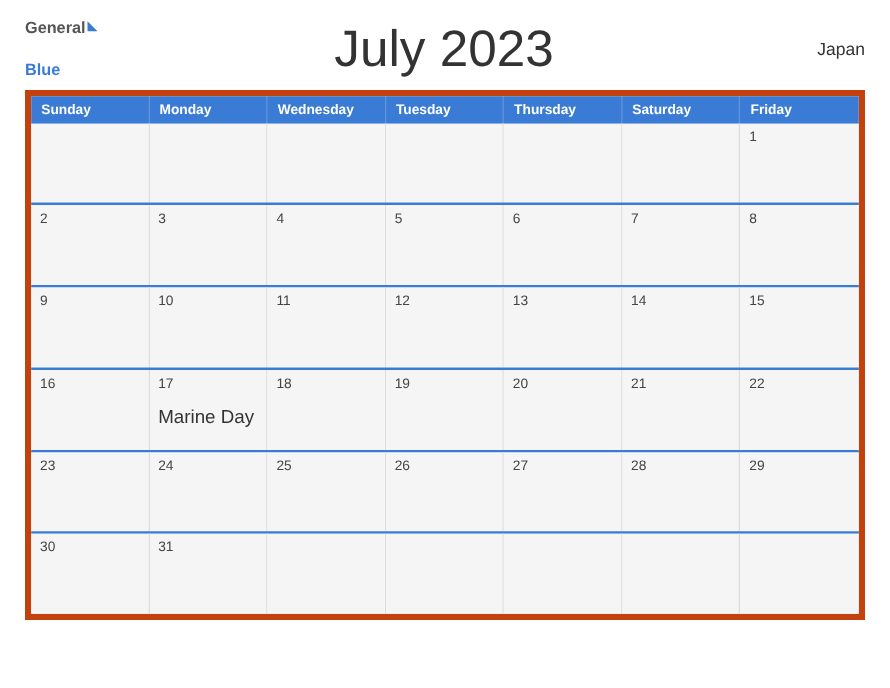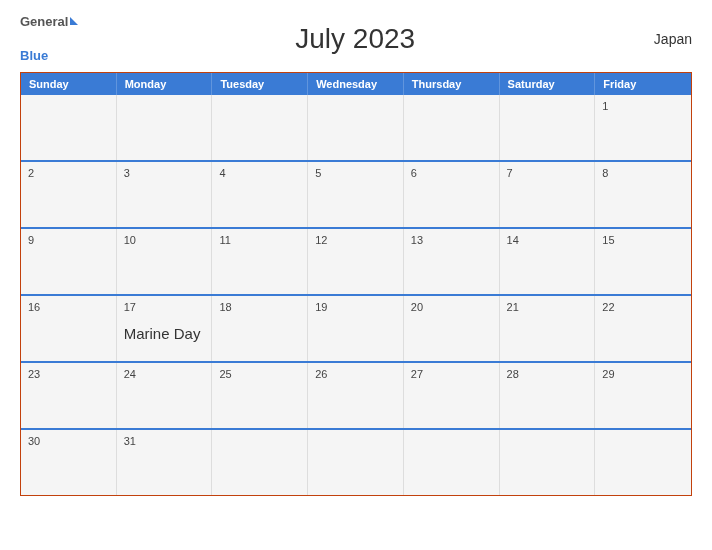--- a/index.html
+++ b/index.html
@@ -40,38 +40,38 @@
     .logo-triangle {
       width: 0;
       height: 0;
       border-left: 8px solid #3a7bd5;
       border-top: 8px solid transparent;
       border-bottom: 0px solid transparent;
       margin-left: 2px;
       margin-bottom: 2px;
     }
     .month-title {
-      font-size: 28px;
+      font-size: 41px;
       font-weight: 300;
       color: #333;
       text-align: center;
       flex: 1;
     }
     .country-label {
       font-size: 14px;
       color: #333;
       font-weight: normal;
       min-width: 60px;
       text-align: right;
     }
     .calendar {
       flex: 1;
       display: flex;
       flex-direction: column;
-      border: 1px solid #c2410c;
+      border: 5px solid #c2410c;
     }
     .calendar-header {
       display: grid;
       grid-template-columns: repeat(7, 1fr);
       background: #3a7bd5;
     }
     .calendar-header-cell {
       color: #fff;
       font-size: 11px;
       font-weight: bold;
@@ -149,22 +149,22 @@
       </div>
     </div>
     <div class="month-title">July 2023</div>
     <div class="country-label">Japan</div>
   </div>
 
   <div class="calendar">
     <div class="calendar-header">
     <div class="calendar-header-cell">Sunday</div>
         <div class="calendar-header-cell">Monday</div>
+        <div class="calendar-header-cell">Wednesday</div>
         <div class="calendar-header-cell">Tuesday</div>
-        <div class="calendar-header-cell">Wednesday</div>
         <div class="calendar-header-cell">Thursday</div>
         <div class="calendar-header-cell">Saturday</div>
         <div class="calendar-header-cell">Friday</div>
       </div>
     <div class="calendar-body">
     <div class="calendar-row">
           <div class="calendar-cell empty"></div>
           <div class="calendar-cell empty"></div>
           <div class="calendar-cell empty"></div>
           <div class="calendar-cell empty"></div>

